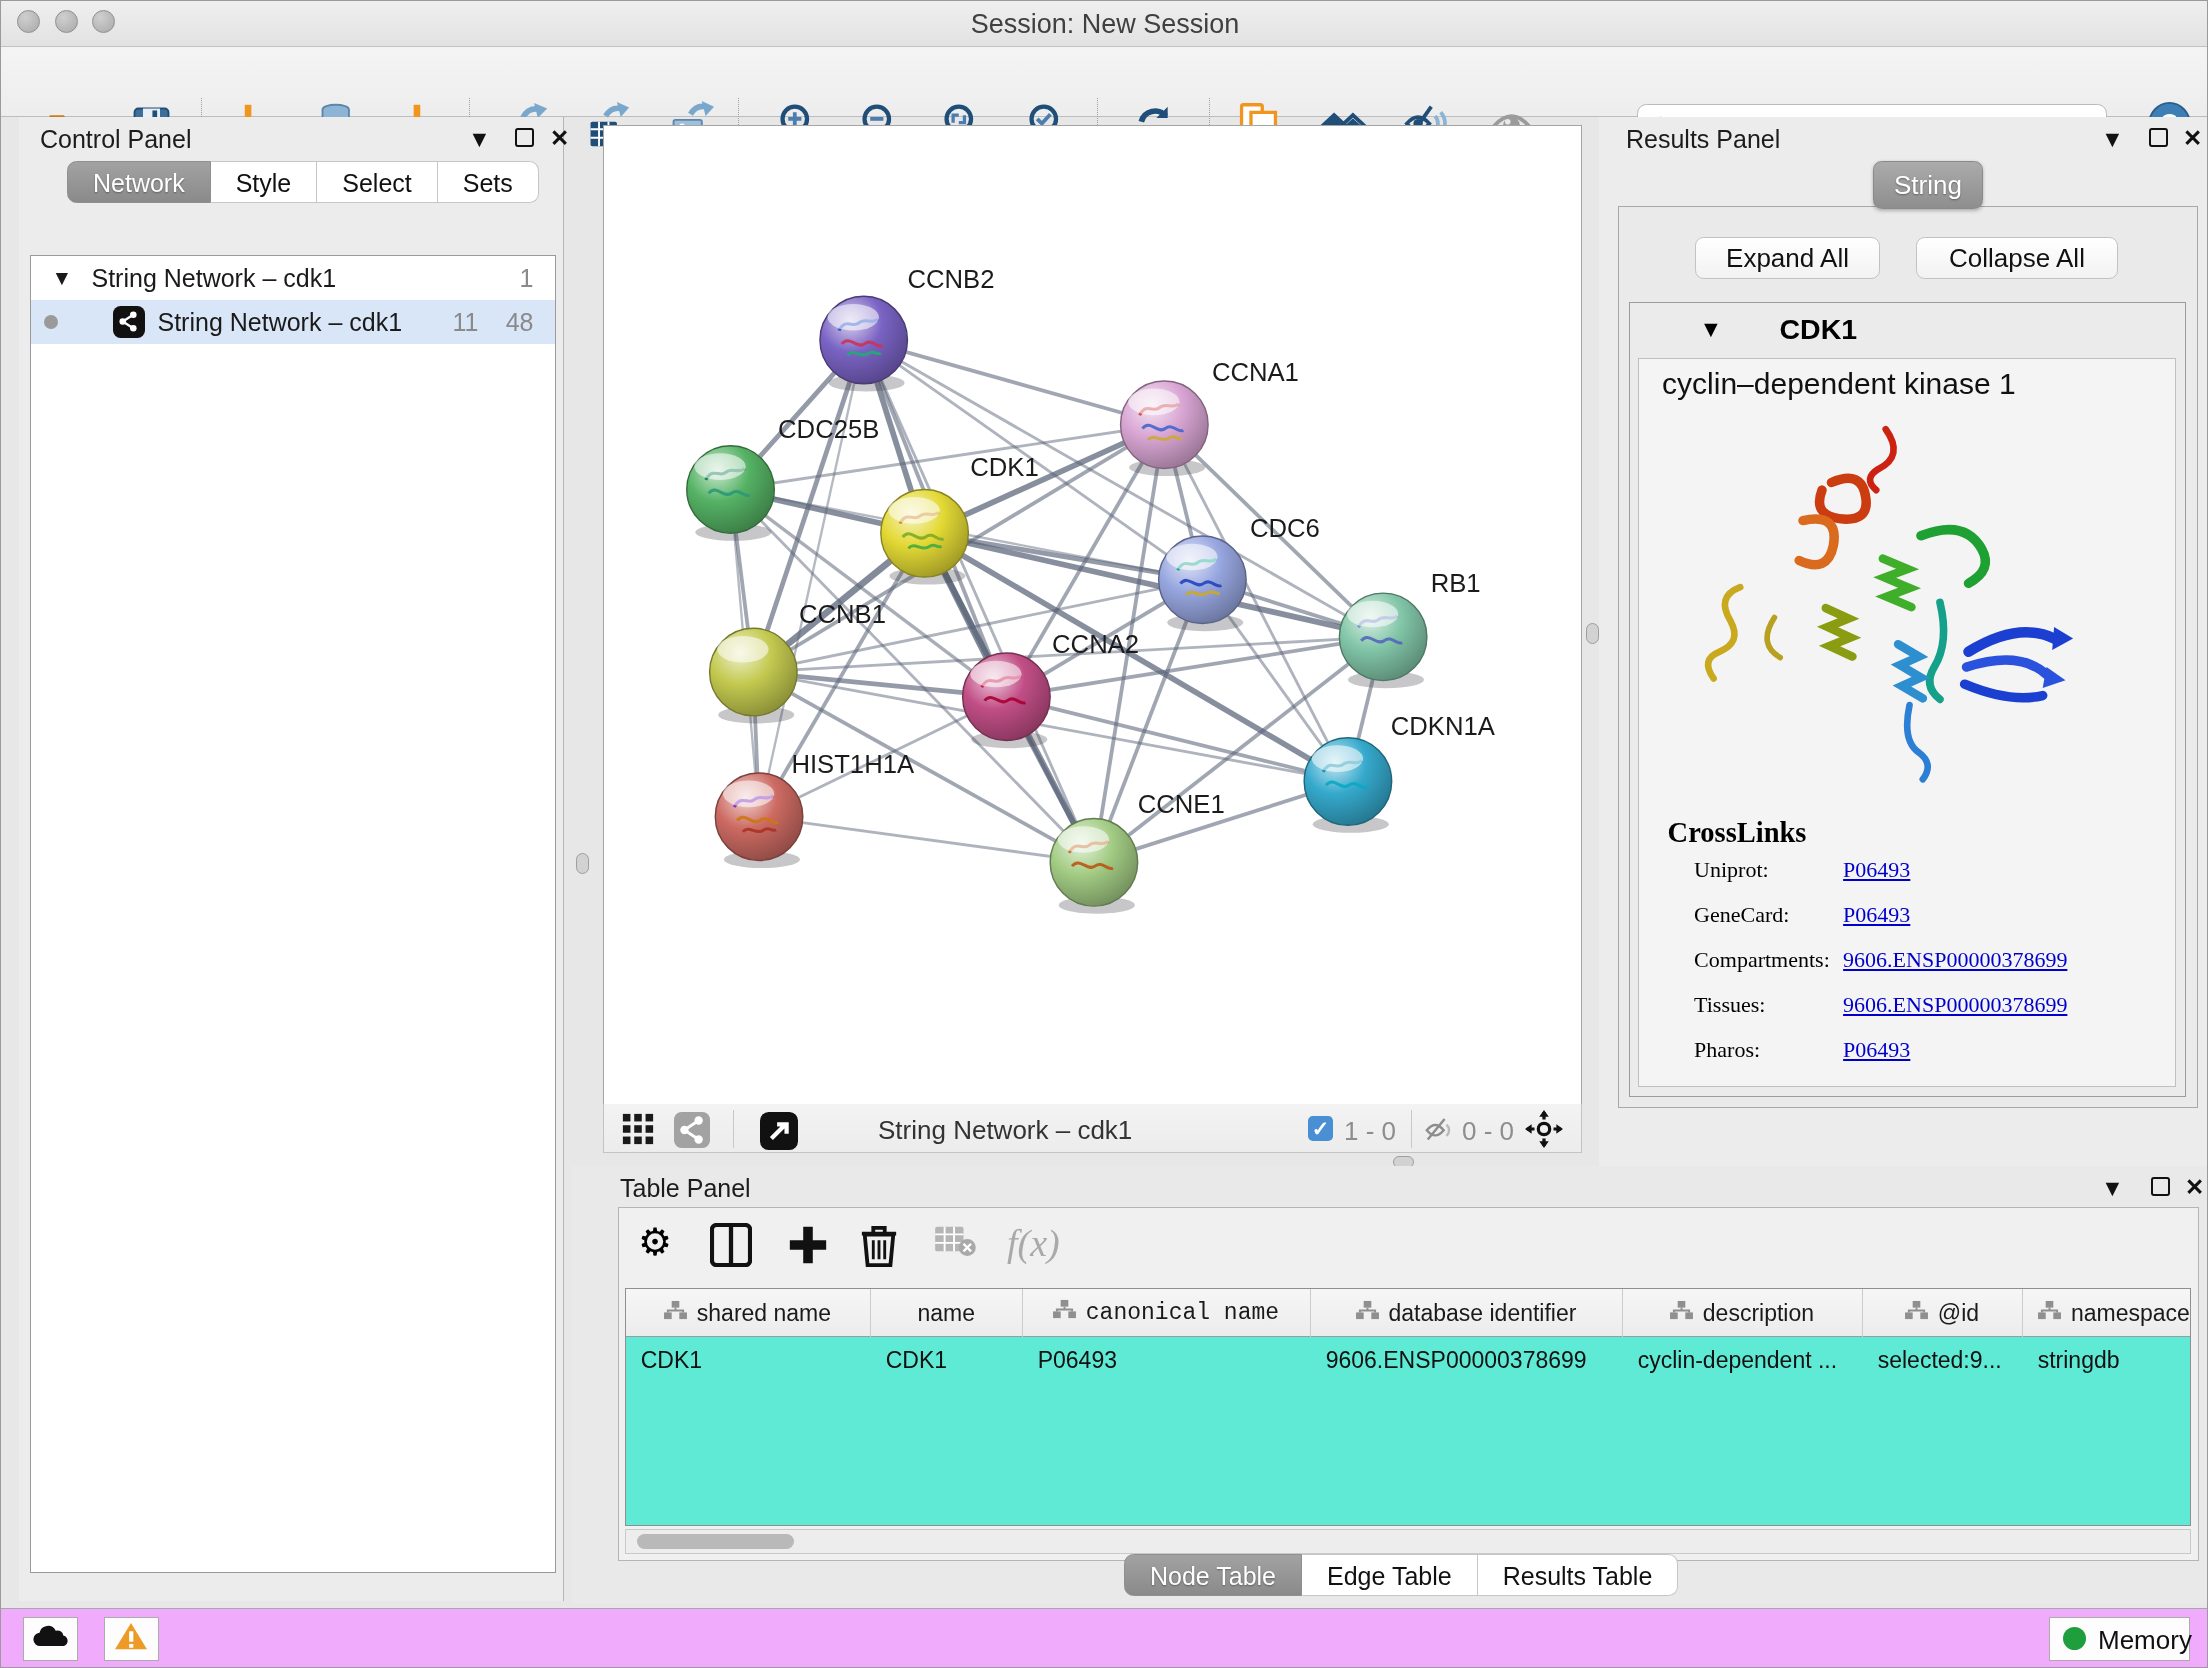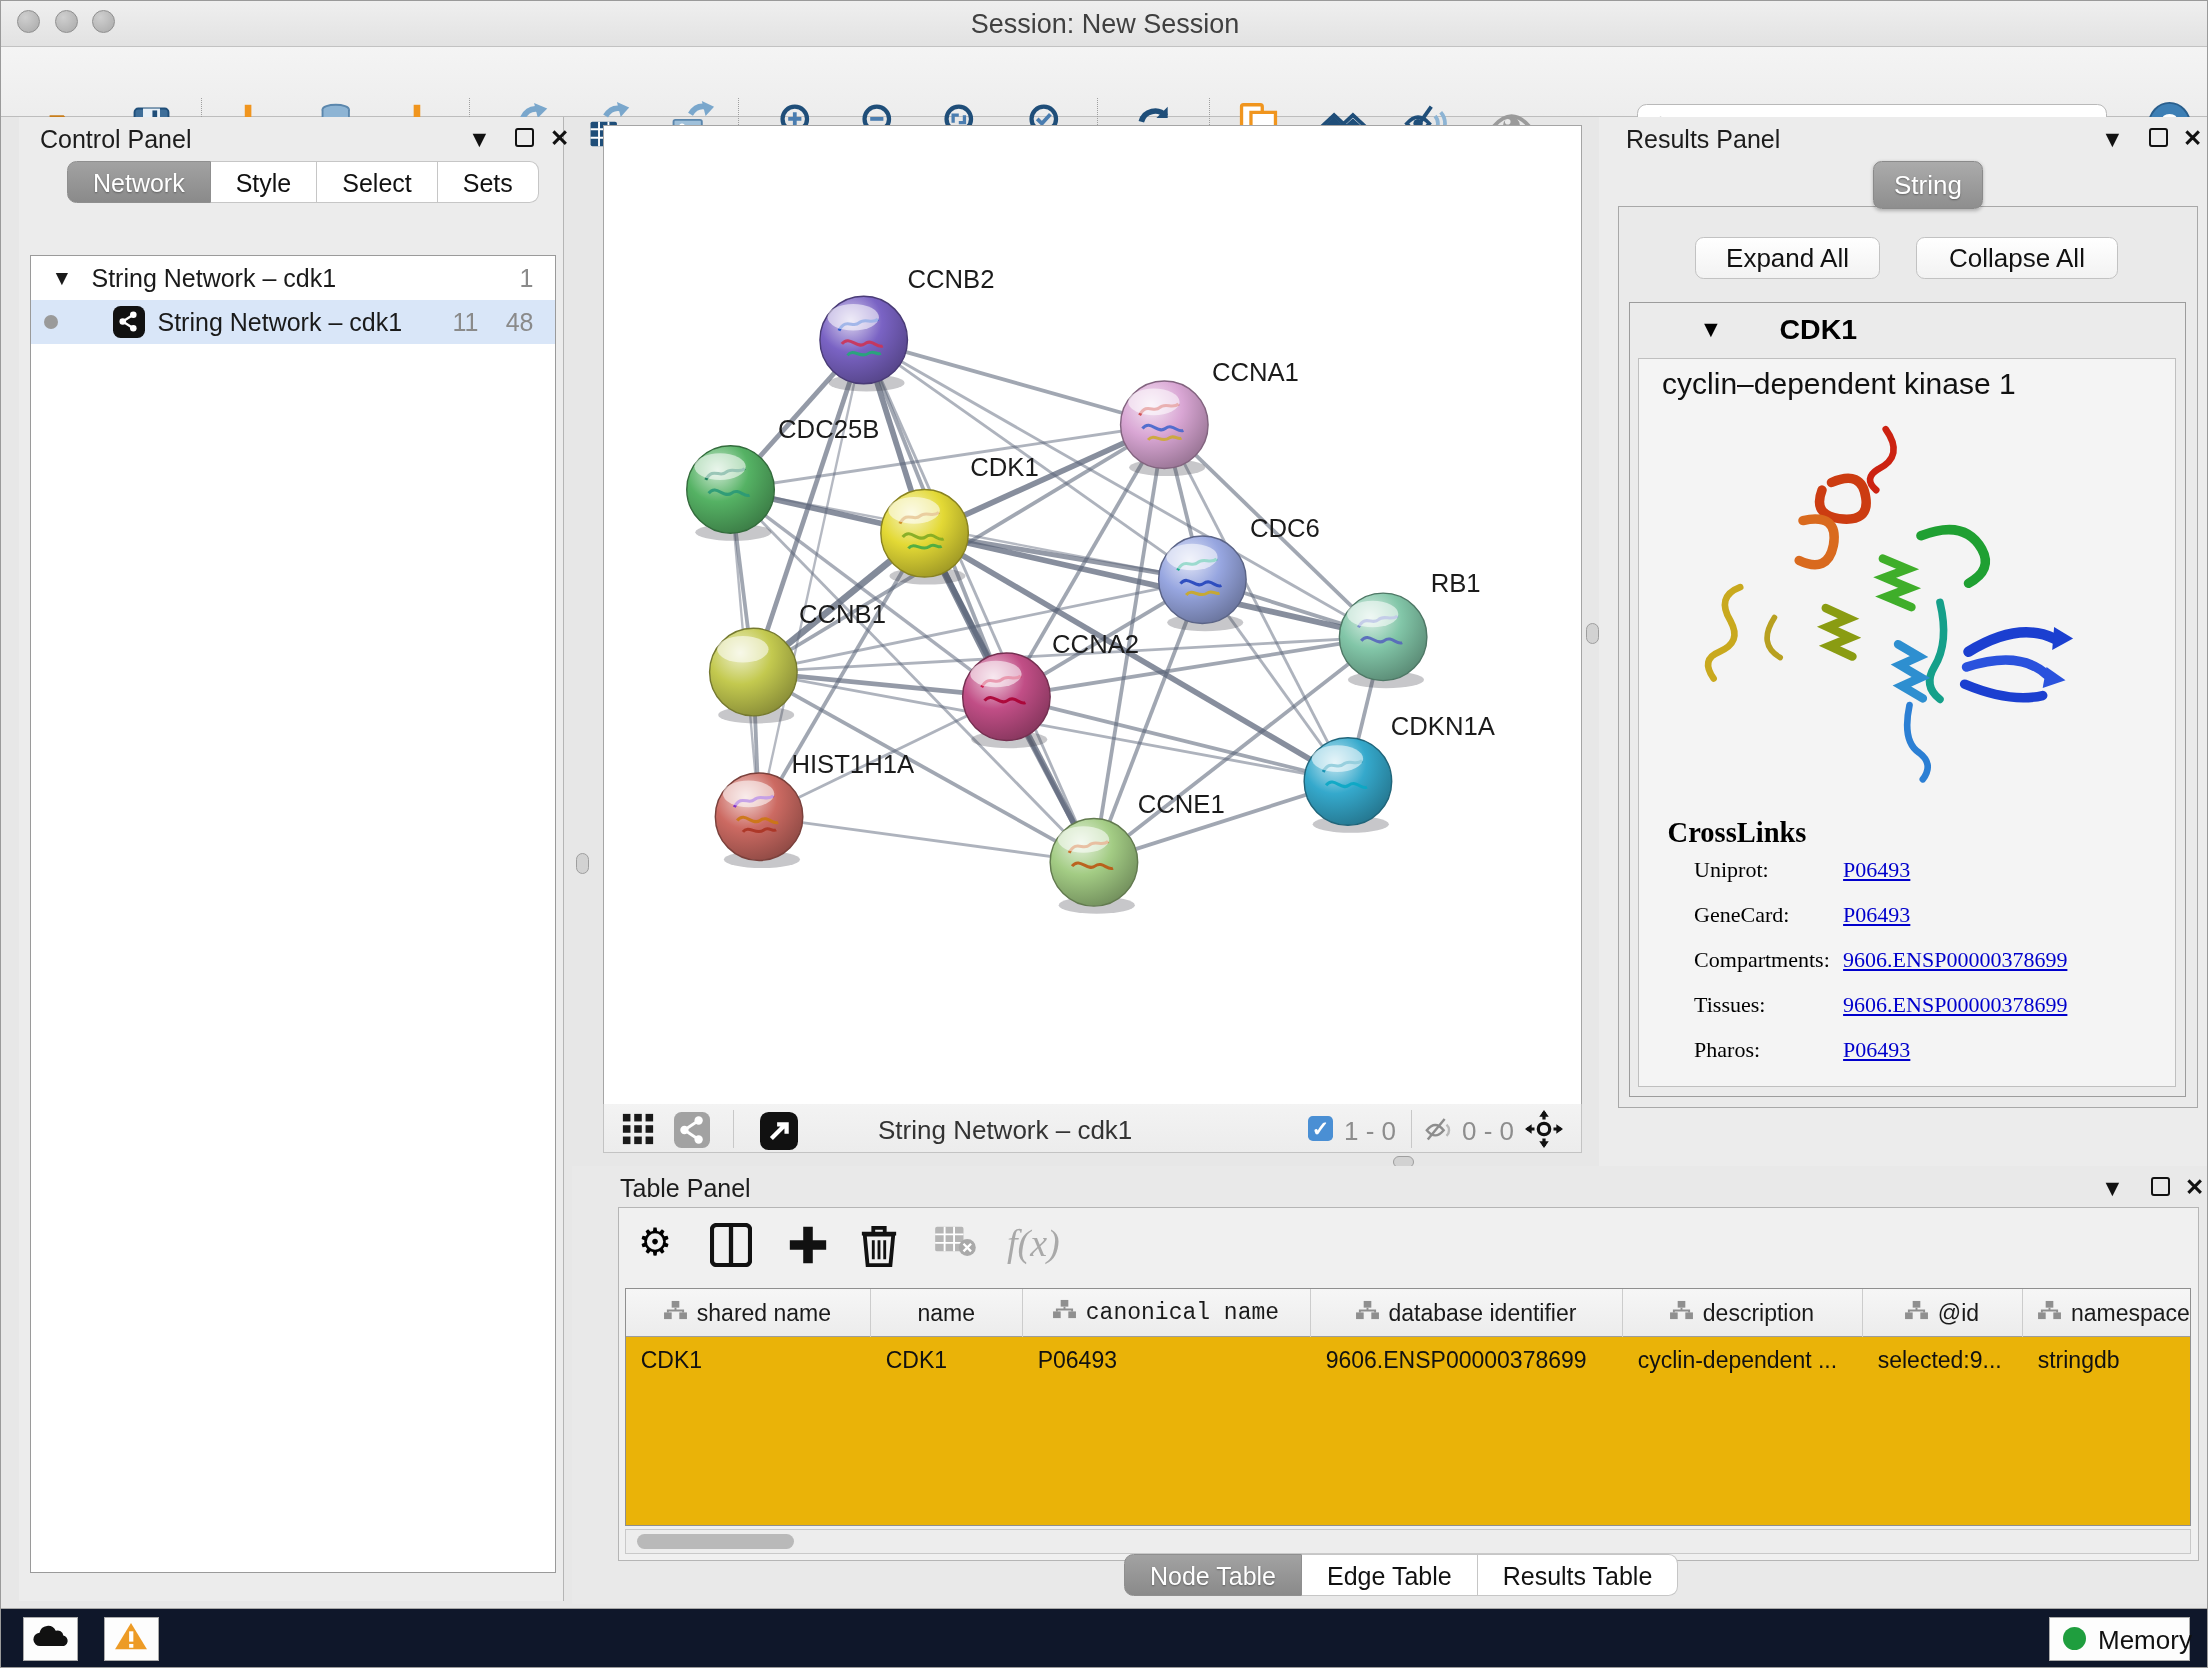--- a/index.html
+++ b/index.html
@@ -65,30 +65,30 @@
   .xl h3{margin:0 0 7.6px 28.5px;font-size:28.5px;}
   .xlrow{position:relative;height:45px;font-size:22px;}
   .xlrow .k{position:absolute;left:55px;}
   .xlrow a{position:absolute;left:204px;color:#0000cc;text-decoration:underline;cursor:pointer;}
   
   .tpanel{position:absolute;left:571px;top:1165px;width:1638px;height:438px;background:#e9e9e9;}
   .tp-inner{position:absolute;left:46px;top:41px;width:1581px;height:354px;background:#f0f0f0;border:1.4px solid #b5b5b5;}
   .tp-tools{position:absolute;left:0;top:0;width:100%;height:78px;}
   .tpt{position:absolute;top:15px;cursor:pointer;}
   .fx{position:absolute;left:388px;top:13.3px;font-family:"Liberation Serif",serif;font-style:italic;font-size:38px;color:#a9a9a9;}
-  .ttable{position:absolute;left:5.7px;top:80px;width:1566px;height:238px;background:#eab308;border:1.4px solid #8f8f8f;overflow:hidden;}
+  .ttable{position:absolute;left:5.7px;top:80px;width:1566px;height:238px;background:#5eead4;border:1.4px solid #8f8f8f;overflow:hidden;}
   .thead{display:flex;height:48px;background:linear-gradient(#f6f6f6,#ececec);border-bottom:1.4px solid #9c9c9c;}
   .th{position:relative;height:48px;border-right:1px solid #ccc;font-size:23px;color:#1a1a1a;display:flex;align-items:center;justify-content:center;gap:9.5px;overflow:hidden;white-space:nowrap;}
   .trowdata{display:flex;height:46px;}
   .td{padding-left:15px;font-size:23px;color:#111;line-height:46px;overflow:hidden;white-space:nowrap;}
   .hscroll{position:absolute;left:5.7px;top:321px;width:1566px;height:25px;background:#ededed;border:1px solid #c9c9c9;}
   .hthumb{position:absolute;left:11.4px;top:3.8px;width:157px;height:15px;background:#b9b9b9;border-radius:7.6px;cursor:pointer;}
   .btabs{position:absolute;left:552px;top:388px;display:flex;}
   
-  .statusbar{position:absolute;left:0;top:1607px;width:2208px;height:61px;background:#0f172a;border-top:1.9px solid #a8a8a8;}
+  .statusbar{position:absolute;left:0;top:1607px;width:2208px;height:61px;background:#f0abfc;border-top:1.9px solid #a8a8a8;}
   .sbbtn{position:absolute;top:7.6px;height:44px;background:#fdfdfd;border:1.9px solid #ababab;cursor:pointer;}
   .memdot{position:absolute;left:13.3px;top:9.5px;width:23px;height:23px;border-radius:50%;background:#1f9e3e;}
   .memlbl{position:absolute;left:48px;top:7.6px;font-size:26px;color:#111;}
   text{font-family:"Liberation Sans",sans-serif;}
 </style>
 </head>
 <body>
 
 <div class="win">
 

